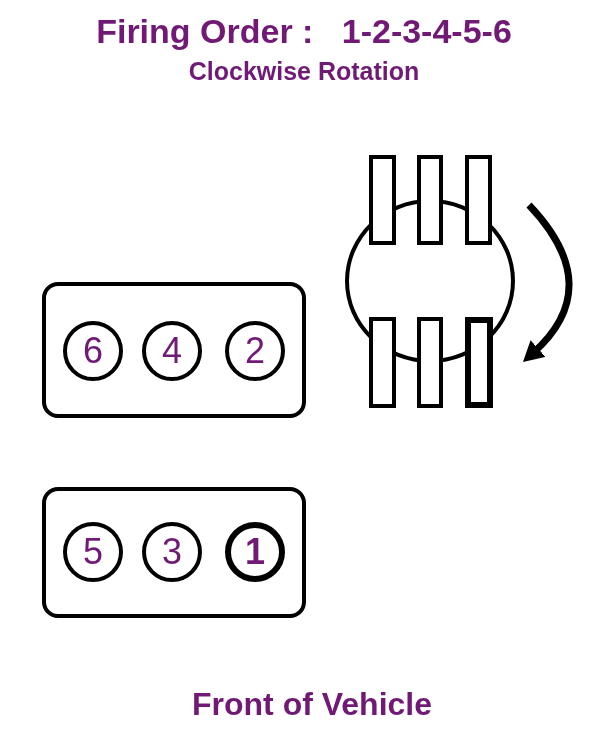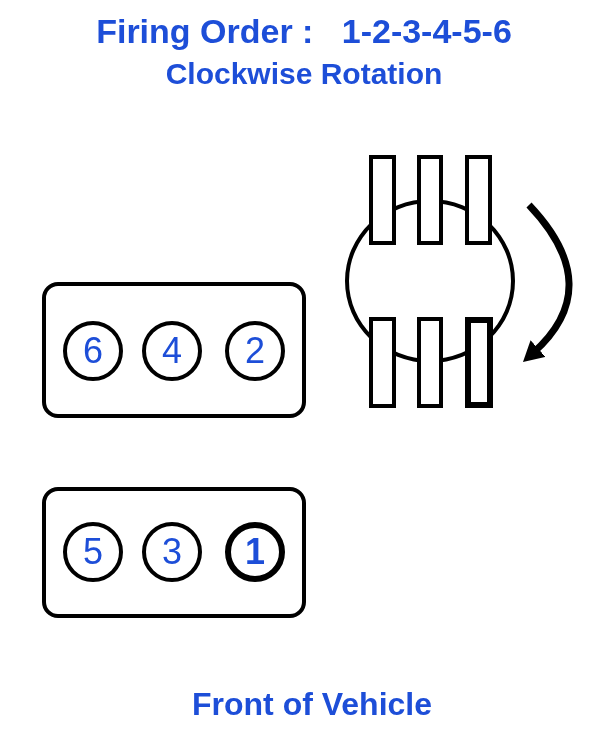--- a/index.html
+++ b/index.html
@@ -5,35 +5,35 @@
   html, body {
     margin: 0;
     padding: 0;
     background: #ffffff;
   }
   .page {
     position: relative;
     width: 608px;
     height: 734px;
     background: #ffffff;
-    color: #1d4ed8;
+    color: #701a75;
     font-family: "Liberation Sans", sans-serif;
     overflow: hidden;
   }
   .title {
     position: absolute;
     left: 0;
     right: 0;
     text-align: center;
     font-weight: bold;
     white-space: pre;
     margin: 0;
   }
   .title-line1 { top: 12px; font-size: 34px; }
-  .title-line2 { top: 57px; font-size: 30px; }
+  .title-line2 { top: 57px; font-size: 25px; }
 
   
   .distributor { position: absolute; inset: 0; }
   .dist-body {
     position: absolute;
     left: 345px; top: 199px;
     width: 170px; height: 164px;
     border: 4px solid #000;
     border-radius: 50%;
     box-sizing: border-box;

